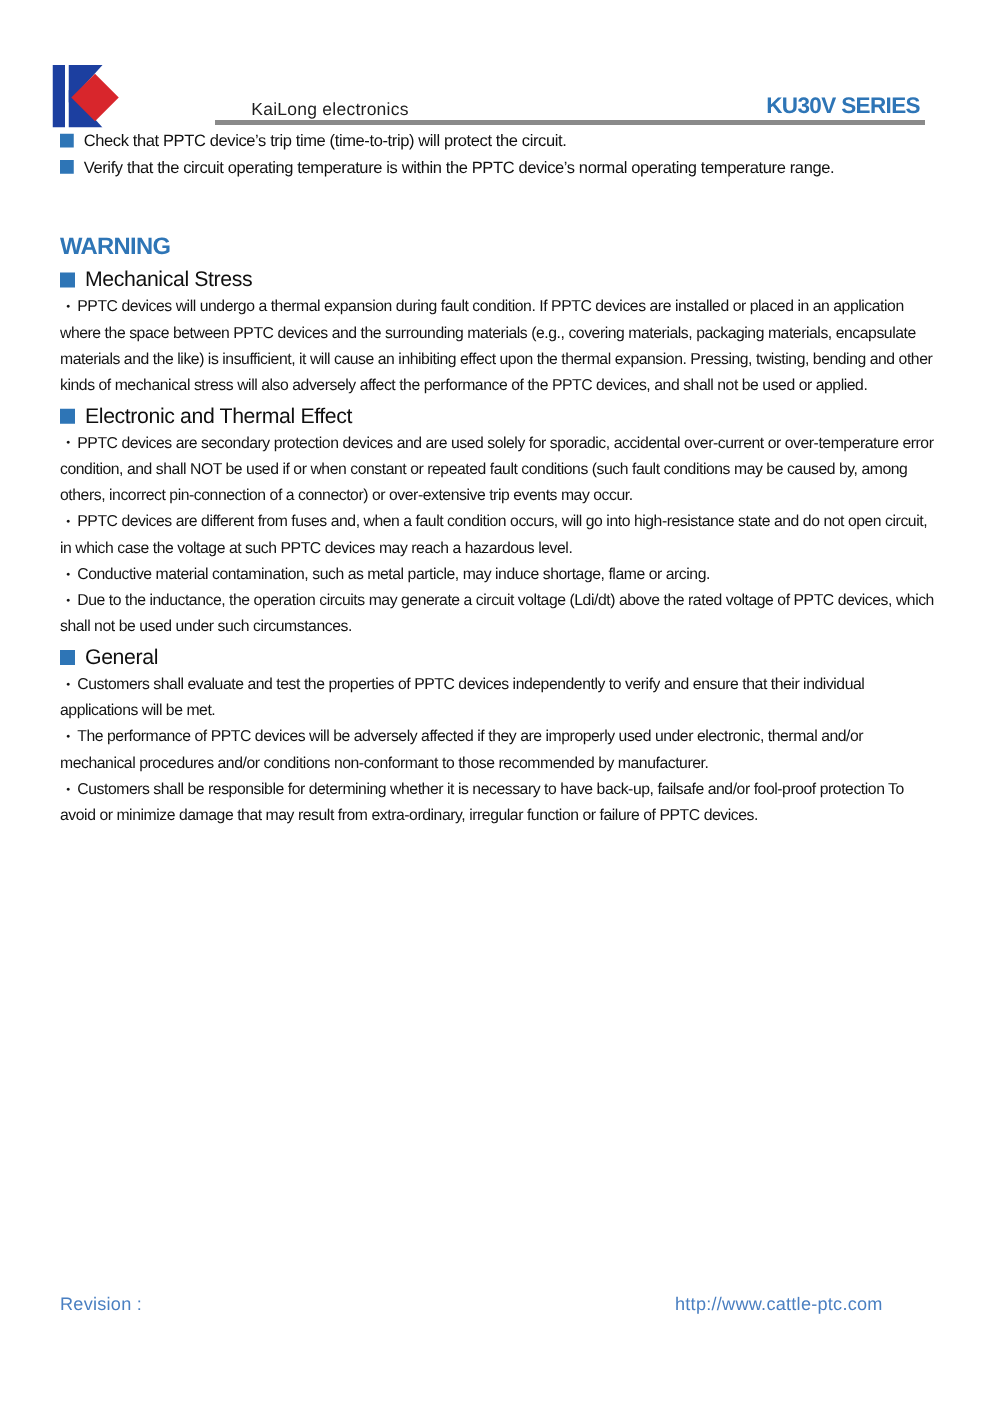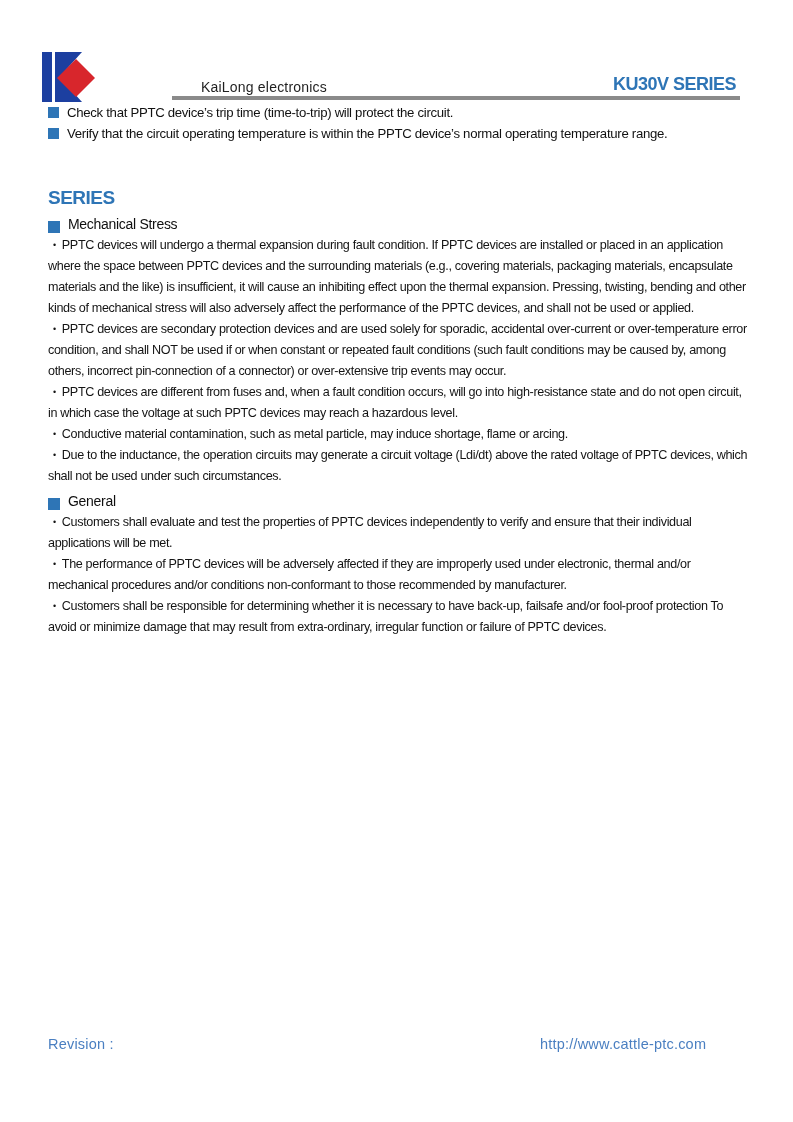--- a/index.html
+++ b/index.html
@@ -49,23 +49,23 @@
     flex:0 0 auto;
     width:11px; height:11px; background:#2e75b6;
     margin:5px 8px 0 0;
   }
   .warning-title {
     margin-top:42px;
     font-size:19px; line-height:24px; font-weight:bold;
     color:#2e75b6; letter-spacing:-0.5px;
   }
   .section-header {
-    display:flex; align-items:center;
+    display:flex; align-items:flex-start;
     margin-top:3px;
-    font-size:14px; line-height:22px; letter-spacing:-0.3px; color:#0f0f0f;
+    font-size:17px; line-height:22px; letter-spacing:-0.3px; color:#0f0f0f;
   }
   .section-header .sq { width:12px; height:12px; margin-top:5px; }
   .wpara {
     font-size:12.6px; line-height:21px; letter-spacing:-0.35px; color:#141414;
   }
   .dot {
     display:inline-block; font-size:9px; vertical-align:1px;
     margin:0 6px 0 5px; color:#141414;
   }
 
@@ -101,29 +101,33 @@
       <li>
         <span class="sq"></span>
         <span>Check that PPTC device’s trip time (time-to-trip) will protect the circuit.</span>
       </li>
       <li>
         <span class="sq"></span>
         <span>Verify that the circuit operating temperature is within the PPTC device’s normal operating temperature range.</span>
       </li>
     </ul>
 
-    <h1 class="warning-title">SERIES</h1>
+    <h1 class="warning-title">WARNING</h1>
 
     <div class="section-header">
       <span class="sq"></span>
       <span>Mechanical Stress</span>
     </div>
     <p class="wpara"><span class="dot">•</span><span>PPTC devices will undergo a thermal expansion during fault condition. If PPTC devices are installed or placed in an application where the space between PPTC devices and the surrounding materials (e.g., covering materials, packaging materials, encapsulate materials and the like) is insufficient, it will cause an inhibiting effect upon the thermal expansion. Pressing, twisting, bending and other kinds of mechanical stress will also adversely affect the performance of the PPTC devices, and shall not be used or applied.</span></p>
 
 
+    <div class="section-header">
+      <span class="sq"></span>
+      <span>Electronic and Thermal Effect</span>
+    </div>
     <p class="wpara"><span class="dot">•</span><span>PPTC devices are secondary protection devices and are used solely for sporadic, accidental over-current or over-temperature error condition, and shall NOT be used if or when constant or repeated fault conditions (such fault conditions may be caused by, among others, incorrect pin-connection of a connector) or over-extensive trip events may occur.</span></p>
     <p class="wpara"><span class="dot">•</span><span>PPTC devices are different from fuses and, when a fault condition occurs, will go into high-resistance state and do not open circuit, in which case the voltage at such PPTC devices may reach a hazardous level.</span></p>
     <p class="wpara"><span class="dot">•</span><span>Conductive material contamination, such as metal particle, may induce shortage, flame or arcing.</span></p>
     <p class="wpara"><span class="dot">•</span><span>Due to the inductance, the operation circuits may generate a circuit voltage (Ldi/dt) above the rated voltage of PPTC devices, which shall not be used under such circumstances.</span></p>
 
     <div class="section-header">
       <span class="sq"></span>
       <span>General</span>
     </div>
     <p class="wpara"><span class="dot">•</span><span>Customers shall evaluate and test the properties of PPTC devices independently to verify and ensure that their individual applications will be met.</span></p>

